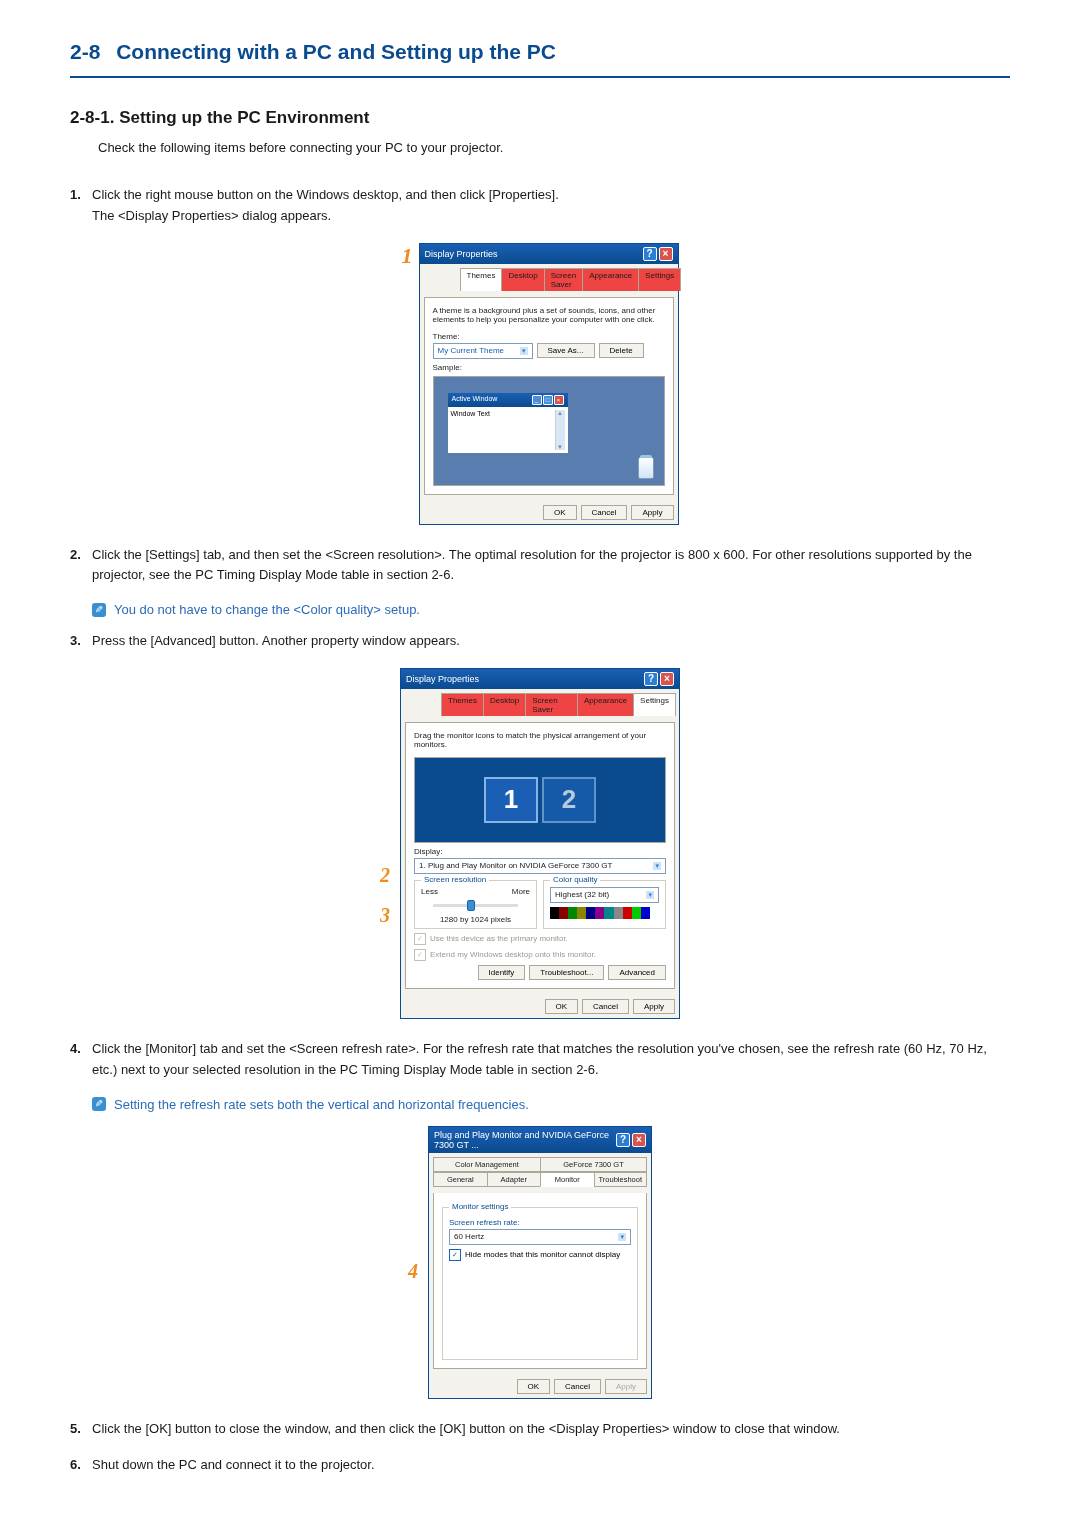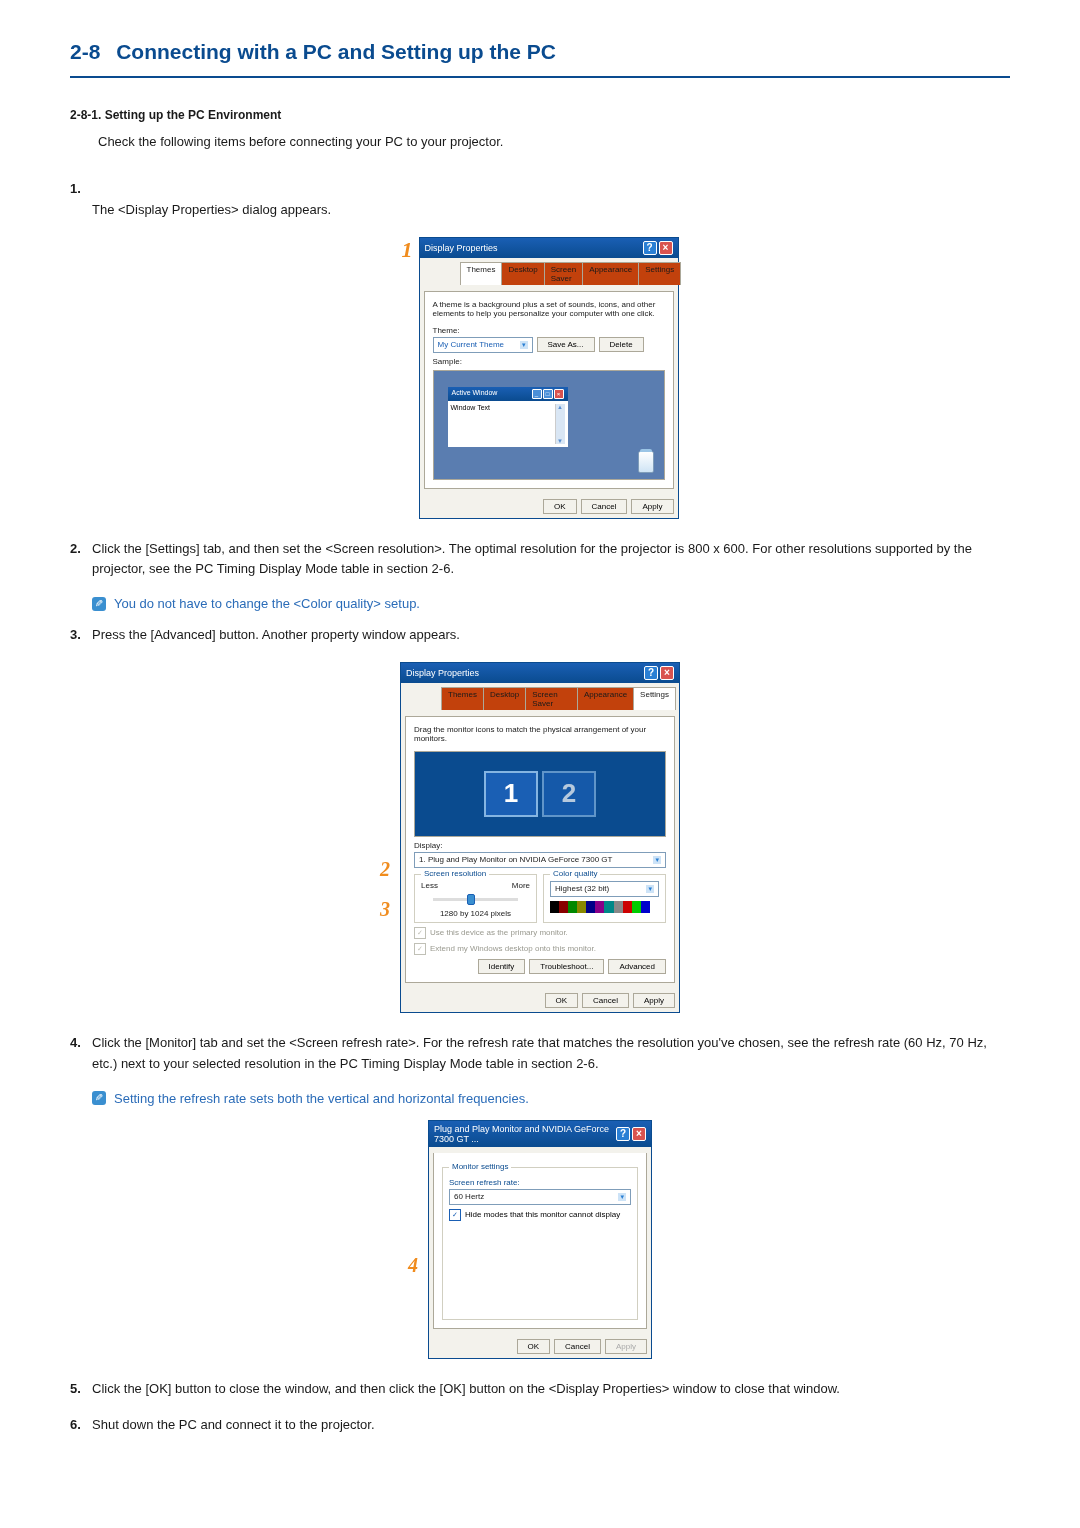--- a/index.html
+++ b/index.html
@@ -1,39 +1,39 @@
 <!DOCTYPE html>
 <html><head>
 <meta charset="utf-8">
 <style>
 * { margin: 0; padding: 0; box-sizing: border-box; }
 body { font-family: Arial, Helvetica, sans-serif; background: #fff; color: #1a1a1a; padding: 40px 70px; width: 1080px; }
 .header-bar { border-bottom: 2px solid #0a4b8f; padding-bottom: 12px; margin-bottom: 30px; }
 .header-title { font-size: 21px; font-weight: bold; }
 .header-number { color: #0a4b8f; }
 .header-text { color: #0a4b8f; margin-left: 10px; }
-.subheading { font-size: 12px; font-weight: bold; margin-bottom: 12px; }
+.subheading { font-size: 17px; font-weight: bold; margin-bottom: 12px; }
 .intro { font-size: 13px; margin-bottom: 30px; margin-left: 28px; }
 .step-list { list-style: none; }
 .step { font-size: 13px; line-height: 1.6; margin-bottom: 16px; display: flex; }
 .step-num { font-weight: bold; width: 22px; flex-shrink: 0; }
 .step-body { flex: 1; }
 .note { color: #2b6cb8; font-size: 13px; margin: 10px 0 14px 22px; display:flex; align-items:center; }
 .note::before { content: "✎"; display:inline-block; width:14px; height:14px; background:#3a8fd0; color:#fff; border-radius:3px; font-size:10px; text-align:center; line-height:14px; margin-right:8px; transform: scaleX(-1);}
 .fig-wrap { display: flex; justify-content: center; margin: 8px 0 20px 0; }
 .fig-num { color:#f08c1e; font-size:22px; font-weight:bold; font-style:italic; margin-right:6px; align-self:flex-start; font-family: Georgia, serif; }
 .dlg { width: 260px; border: 1px solid #0a4b8f; background:#f3f2ec; font-size:8px; }
 .dlg.settings { width:280px; }
 .dlg.monitor { width:224px; }
 .dlg-tb { background: linear-gradient(#1a5fb4, #0a4b8f); color:#fff; padding:3px 5px; font-size:9px; display:flex; align-items:center; justify-content:space-between; }
 .tb-btns { display:flex; gap:2px; }
 .tb-btn { width:14px; height:14px; background:#d9534f; color:#fff; display:inline-flex; align-items:center; justify-content:center; font-weight:bold; font-size:10px; border: 1px solid #fff; border-radius:2px; }
 .tb-btn.help { background:#2a7fd4; }
 .tabs { display:flex; margin: 4px 4px 1px 4px; padding-left: 36px; }
-.tab { border:1px solid #aca899; border-bottom:none; padding:2px 6px; background:#c2410c; margin-right:-1px; font-size:8px; }
+.tab { border:1px solid #aca899; border-bottom:none; padding:2px 6px; background:#ef4444; margin-right:-1px; font-size:8px; }
 .tab.active { background:#fff; position:relative; z-index:2; }
 .panel { background:#fff; border:1px solid #aca899; margin:6px 4px; padding:8px; position:relative; z-index:1; }
 .desc { font-size:8px; margin-bottom:8px; display:block; }
 .lbl { font-size:8px; display:block; margin:4px 0 2px 0; }
 .lbl.blue { color:#0a4b8f; }
 .row { display:flex; gap:4px; align-items:center; }
 .sel { border:1px solid #7f9db9; background:#fff; padding:1px 4px; height:16px; width:100px; display:flex; align-items:center; justify-content:space-between; }
 .sel::after { content:"▾"; background:#cde3f7; color:#2a7fd4; padding:0 2px; font-size:7px; margin-left:4px; }
 .btn { border:1px solid #aca899; background:#f3f2ec; padding:2px 10px; font-size:8px; }
 .samplearea { border:1px solid #aca899; background:#5a7db0; height:110px; margin-top:4px; padding:16px 14px 8px 14px; position:relative;}
@@ -89,21 +89,21 @@
   </h1>
 </div>
 
 <h2 class="subheading">2-8-1. Setting up the PC Environment</h2>
 <p class="intro">Check the following items before connecting your PC to your projector.</p>
 
 <ol class="step-list">
 <li class="step">
       <span class="step-num">1.</span>
   <div class="step-body">
-    <br>
+    <span>Click the right mouse button on the Windows desktop, and then click [Properties].</span><br>
     <span>The &lt;Display Properties&gt; dialog appears.</span>
   </div>
 </li>
 </ol>
 
 <div class="fig-wrap">
   <span class="fig-num">1</span>
   <div class="dlg">
     <div class="dlg-tb">
       <span>Display Properties</span>
@@ -272,20 +272,32 @@
 <div class="fig2-wrap">
   <span class="side2" style="top:134px; left:-20px;">4</span>
   <div class="dlg monitor">
     <div class="dlg-tb">
       <span>Plug and Play Monitor and NVIDIA GeForce 7300 GT ...</span>
       <span class="tb-btns">
         <span class="tb-btn help">?</span>
         <span class="tb-btn">×</span>
       </span>
     </div>
+    <div style="margin:4px 4px 0 4px;">
+    <div class="mon-tabs">
+      <span class="mtab top" style="grid-column:1/3">Color Management</span>
+      <span class="mtab top" style="grid-column:3/5">GeForce 7300 GT</span>
+    </div>
+    <div class="mon-tabs" style="border-bottom:none;">
+      <span class="mtab">General</span>
+      <span class="mtab">Adapter</span>
+      <span class="mtab active">Monitor</span>
+      <span class="mtab">Troubleshoot</span>
+    </div>
+    </div>
     <div class="panel" style="border-top:none;">
       <div class="group">
         <span class="group-title">Monitor settings</span>
         <span class="lbl blue">Screen refresh rate:</span>
         <div class="sel" style="width:100%">
               <span>60 Hertz</span>
             </div>
         <div class="chk enabled">
               <span>Hide modes that this monitor cannot display</span>
             </div>

